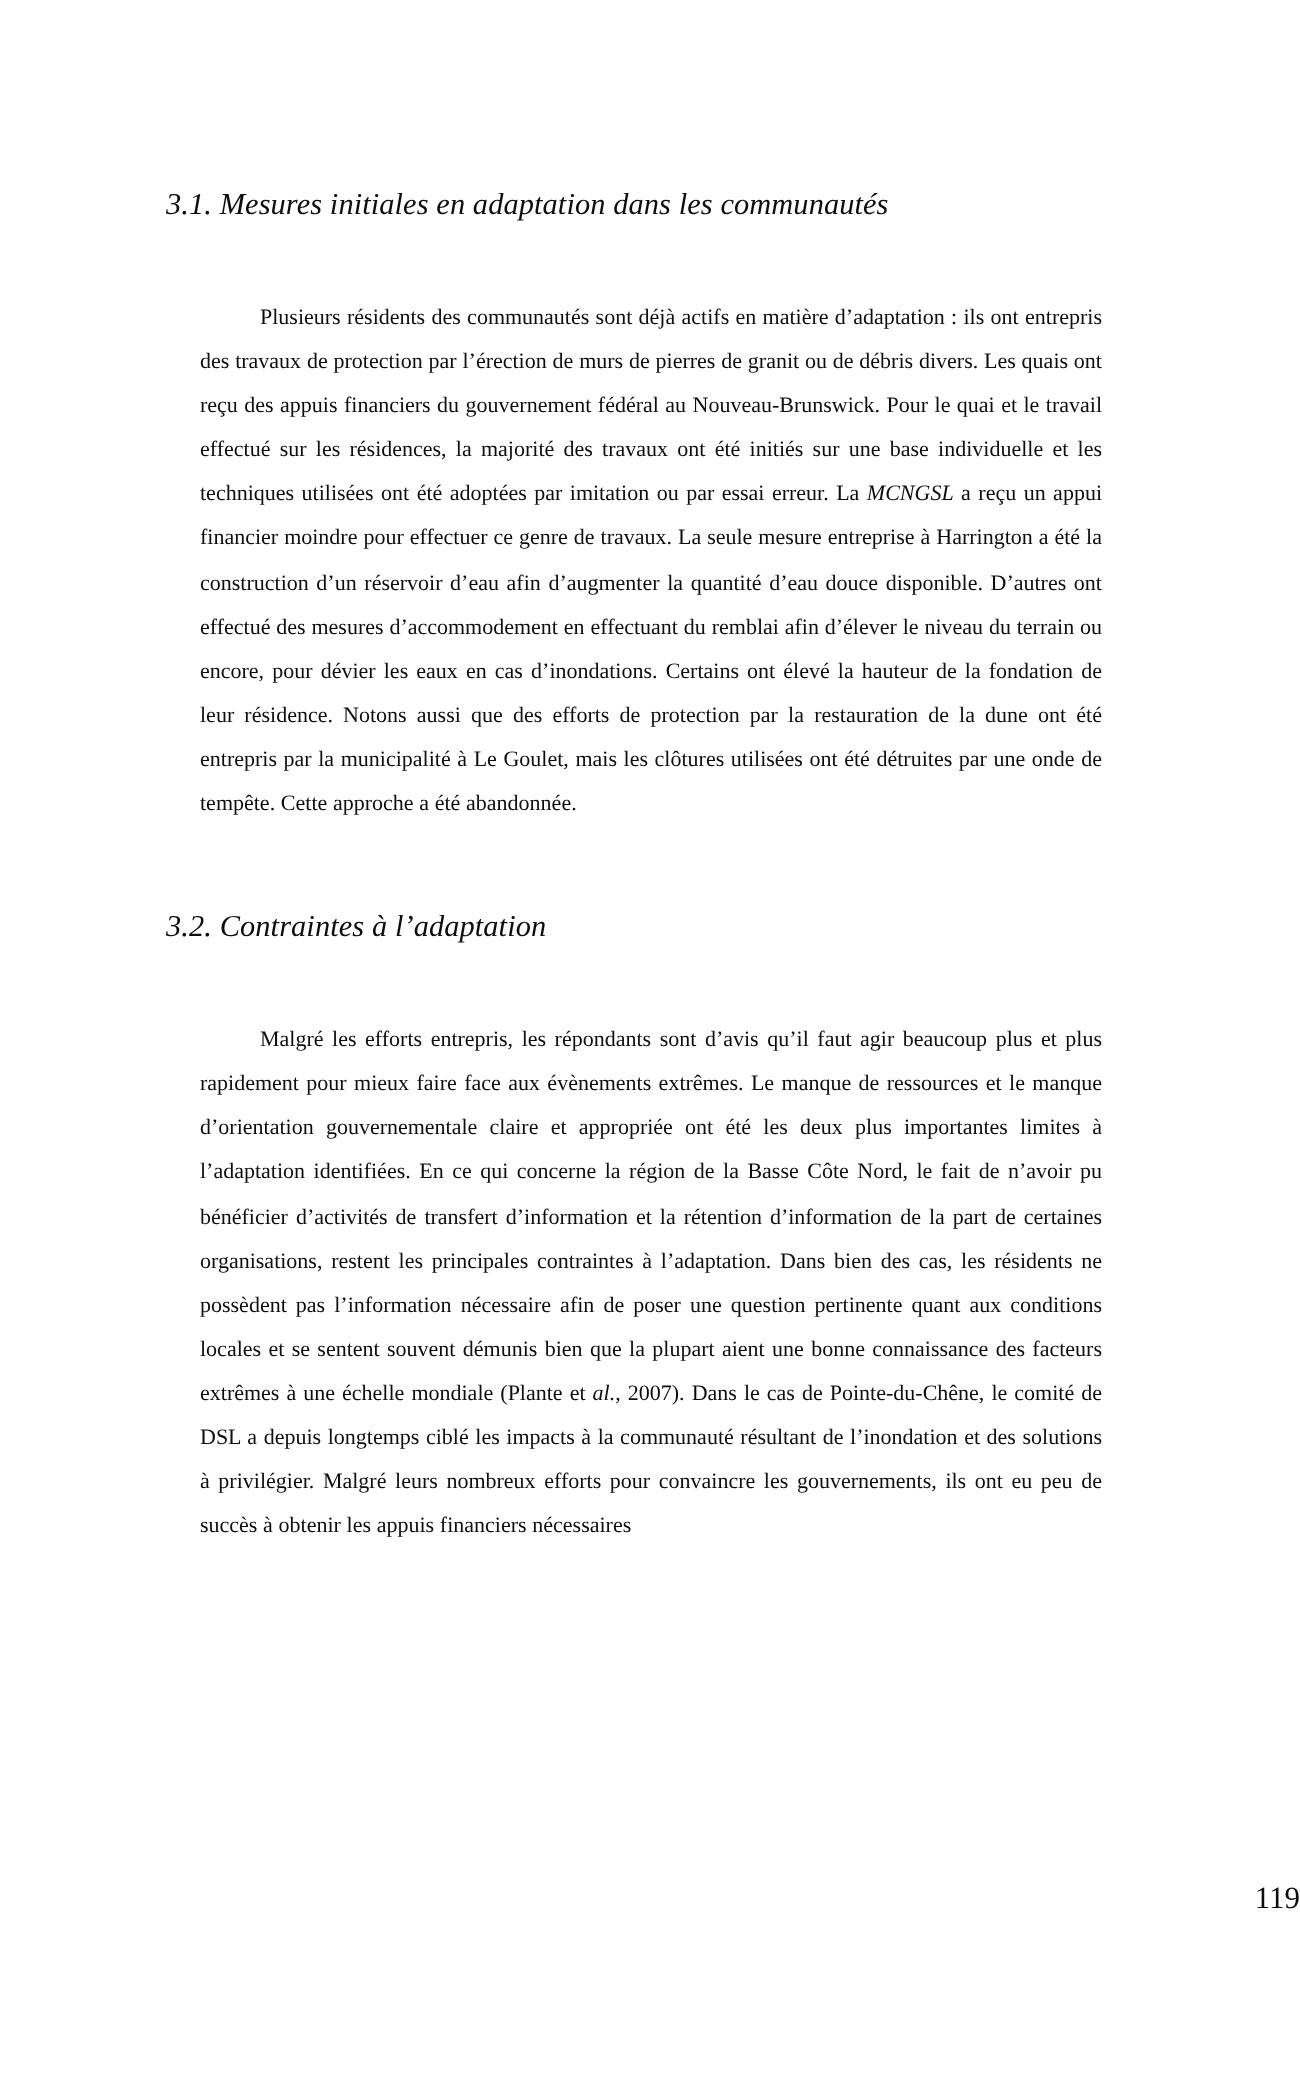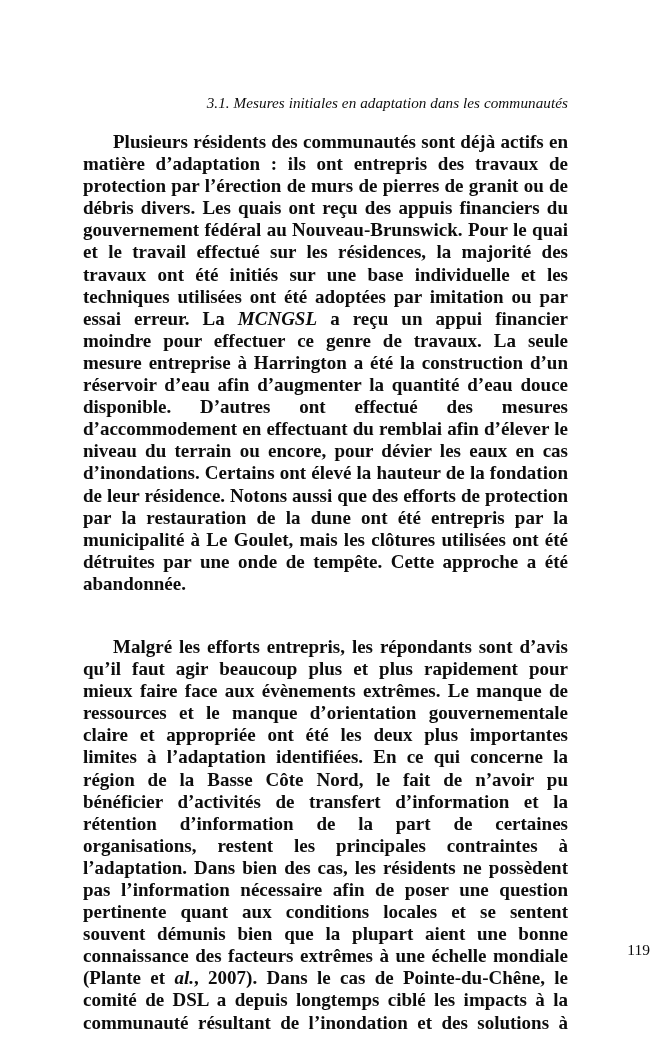--- a/index.html
+++ b/index.html
@@ -31,35 +31,34 @@
     left: 83px;
     top: 92px;
     width: 485px;
   }
 
   .section-heading {
     font-style: italic;
     font-size: 15.2px;
     line-height: 21px;
     letter-spacing: 0.05px;
-    text-align: right;
+    text-align: left;
     margin: 0;
     font-weight: normal;
   }
 
   .body-para {
-    font-size: 19px;
+    font-size: 11px;
     line-height: 22.1px;
     text-align: justify;
     text-justify: inter-word;
-    margin: 0;
+    margin: 17px;
     text-indent: 30px;
     word-spacing: 0.1px;
     hyphens: none;
-    font-weight: bold;
   }
 
   
   .gap-heading-to-para { height: 18px; }
   .gap-para-to-heading { height: 23px; }
 
   .ital { font-style: italic; }
 
   .page-number {
     position: absolute;
@@ -80,20 +79,21 @@
   <div class="text-block">
 
     <h2 class="section-heading">3.1. Mesures initiales en adaptation dans les communautés</h2>
 
     <div class="gap-heading-to-para"></div>
 
     <p class="body-para"><span>Plusieurs résidents des communautés sont déjà actifs en matière d’adaptation : ils ont entrepris des travaux de protection par l’érection de murs de pierres de granit ou de débris divers. Les quais ont reçu des appuis financiers du gouvernement fédéral au Nouveau-Brunswick. Pour le quai et le travail effectué sur les résidences, la majorité des travaux ont été initiés sur une base individuelle et les techniques utilisées ont été adoptées par imitation ou par essai erreur. La </span><span class="ital">MCNGSL</span><span> a reçu un appui financier moindre pour effectuer ce genre de travaux. La seule mesure entreprise à Harrington a été la construction d’un réservoir d’eau afin d’augmenter la quantité d’eau douce disponible. D’autres ont effectué des mesures d’accommodement en effectuant du remblai afin d’élever le niveau du terrain ou encore, pour dévier les eaux en cas d’inondations. Certains ont élevé la hauteur de la fondation de leur résidence. Notons aussi que des efforts de protection par la restauration de la dune ont été entrepris par la municipalité à Le Goulet, mais les clôtures utilisées ont été détruites par une onde de tempête. Cette approche a été abandonnée.</span></p>
 
     <div class="gap-para-to-heading"></div>
 
+    <h2 class="section-heading">3.2. Contraintes à l’adaptation</h2>
 
     <div class="gap-heading-to-para"></div>
 
     <p class="body-para"><span>Malgré les efforts entrepris, les répondants sont d’avis qu’il faut agir beaucoup plus et plus rapidement pour mieux faire face aux évènements extrêmes. Le manque de ressources et le manque d’orientation gouvernementale claire et appropriée ont été les deux plus importantes limites à l’adaptation identifiées. En ce qui concerne la région de la Basse Côte Nord, le fait de n’avoir pu bénéficier d’activités de transfert d’information et la rétention d’information de la part de certaines organisations, restent les principales contraintes à l’adaptation. Dans bien des cas, les résidents ne possèdent pas l’information nécessaire afin de poser une question pertinente quant aux conditions locales et se sentent souvent démunis bien que la plupart aient une bonne connaissance des facteurs extrêmes à une échelle mondiale (Plante et </span><span class="ital">al.</span><span>, 2007). Dans le cas de Pointe-du-Chêne, le comité de DSL a depuis longtemps ciblé les impacts à la communauté résultant de l’inondation et des solutions à privilégier. Malgré leurs nombreux efforts pour convaincre les gouvernements, ils ont eu peu de succès à obtenir les appuis financiers nécessaires</span></p>
 
   </div>
 
   <div class="page-number">119</div>
 
 </div>

